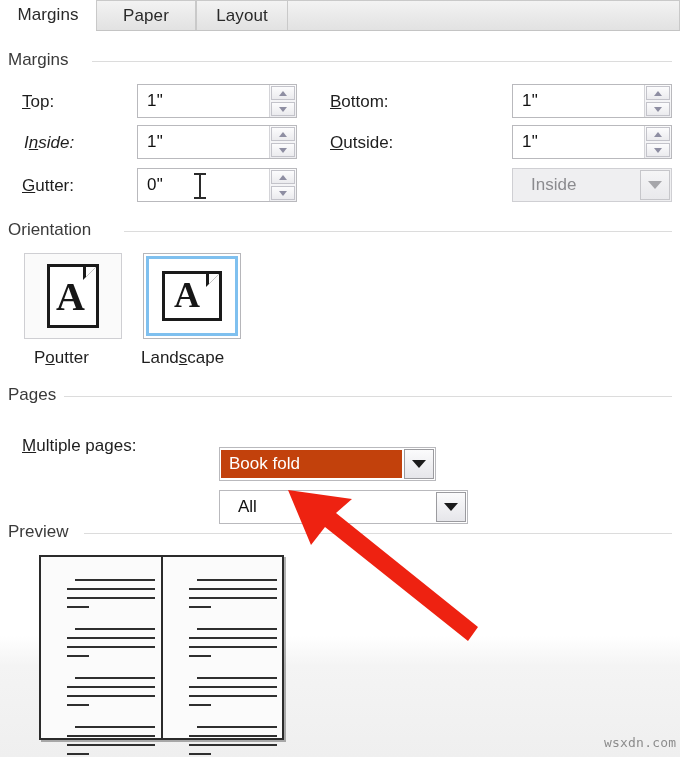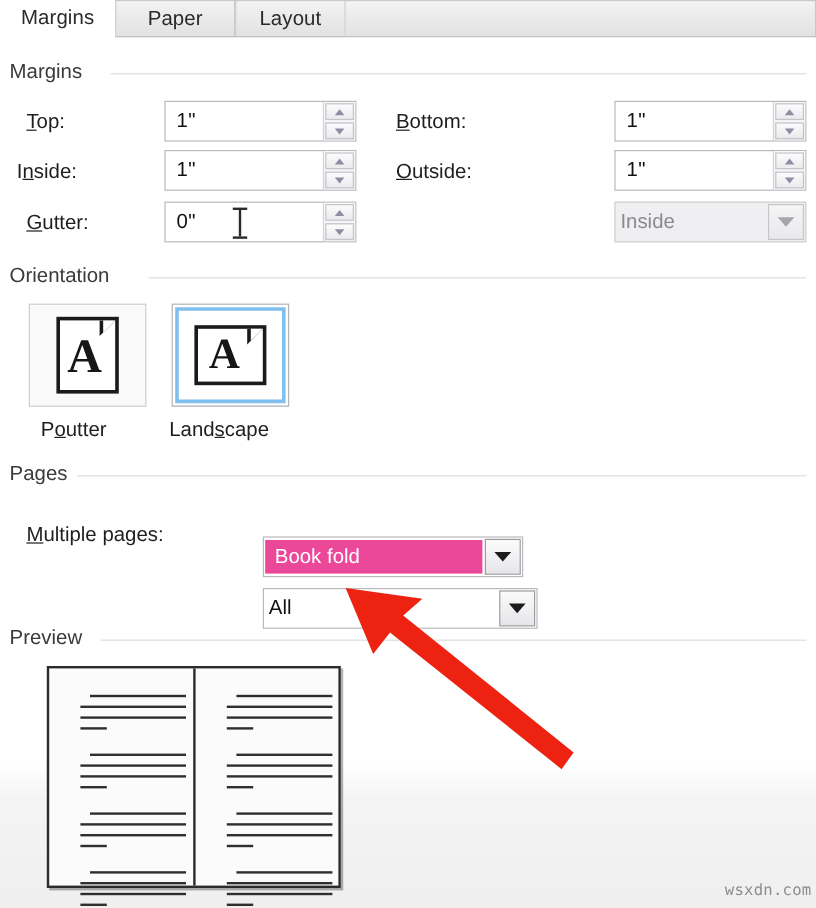--- a/index.html
+++ b/index.html
@@ -143,28 +143,28 @@
     align-items: stretch;
   }
   .combo.disabled {
     background: #efeff1;
     border-color: #cfcfd3;
   }
   .combo .ctext {
     flex: 1 1 auto;
     font-size: 17px;
     line-height: 32px;
-    padding-left: 4px;
+    padding-left: 18px;
     color: #111111;
     white-space: nowrap;
     overflow: hidden;
   }
   .combo.disabled .ctext { color: #8b8b8f; }
   .combo .ctext.selected {
-    background: #ec4899;
+    background: #c2410c;
     color: #ffffff;
     margin: 2px 1px 2px 1px;
     line-height: 28px;
     padding-left: 8px;
   }
   .combo-arrow {
     width: 30px;
     box-sizing: border-box;
     border: 1px solid #9b9b9f;
     margin: 1px;
@@ -312,21 +312,21 @@
     <div class="spin-btns">
       <div class="spin-btn up">
           <i class="tri"></i>
         </div>
       <div class="spin-btn down">
           <i class="tri"></i>
         </div>
     </div>
   </div>
 
-  <div class="field-label" style="left:14px; top:133px;">
+  <div class="field-label" style="left:24px; top:133px;font-style:italic;">
     <span>I</span><u>n</u><span>side:</span>
   </div>
   <div class="spinbox" style="left:137px; top:125px; width:160px;">
     <div class="value">1"</div>
     <div class="spin-btns">
       <div class="spin-btn up">
           <i class="tri"></i>
         </div>
       <div class="spin-btn down">
           <i class="tri"></i>
@@ -410,21 +410,21 @@
   <div class="field-label" style="left:22px; top:436px;">
     <u>M</u><span>ultiple pages:</span>
   </div>
   <div class="combo" style="left:219px; top:447px; width:217px;">
     <div class="ctext selected">Book fold</div>
     <div class="combo-arrow">
         <i class="tri"></i>
       </div>
   </div>
 
-  <div class="combo" style="left:219px; top:490px; width:229px;">
+  <div class="combo" style="left:219px; top:490px; width:249px;">
     <div class="ctext">All</div>
     <div class="combo-arrow">
         <i class="tri"></i>
       </div>
   </div>
 
   <div class="group-header" style="left:8px; top:522px;">Preview</div>
   <div class="group-rule" style="left:84px; top:533px; width:588px;"></div>
 
   <div id="preview-box" style="left:39px; top:555px; width:245px; height:185px;">

